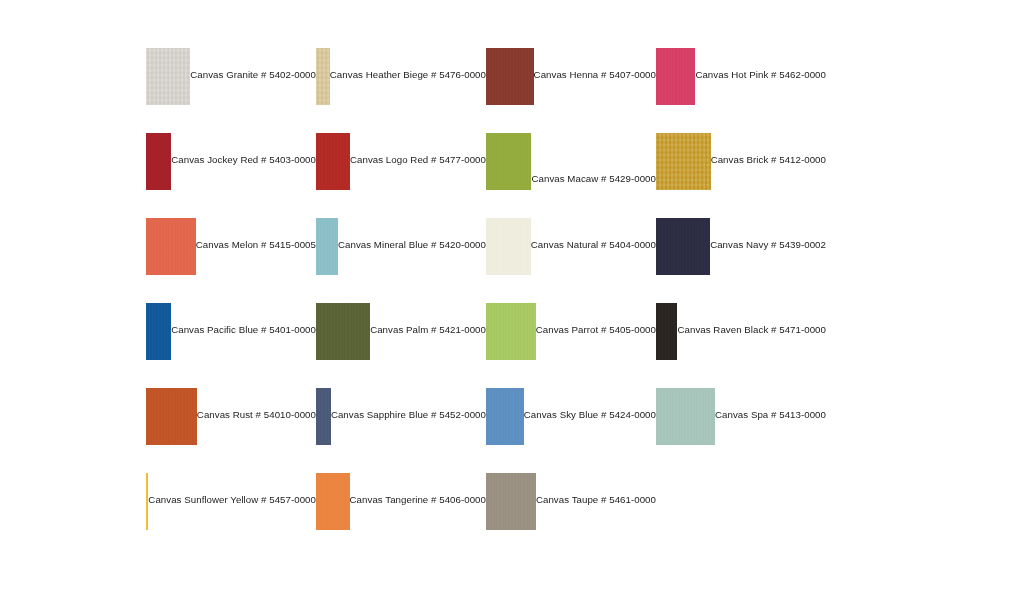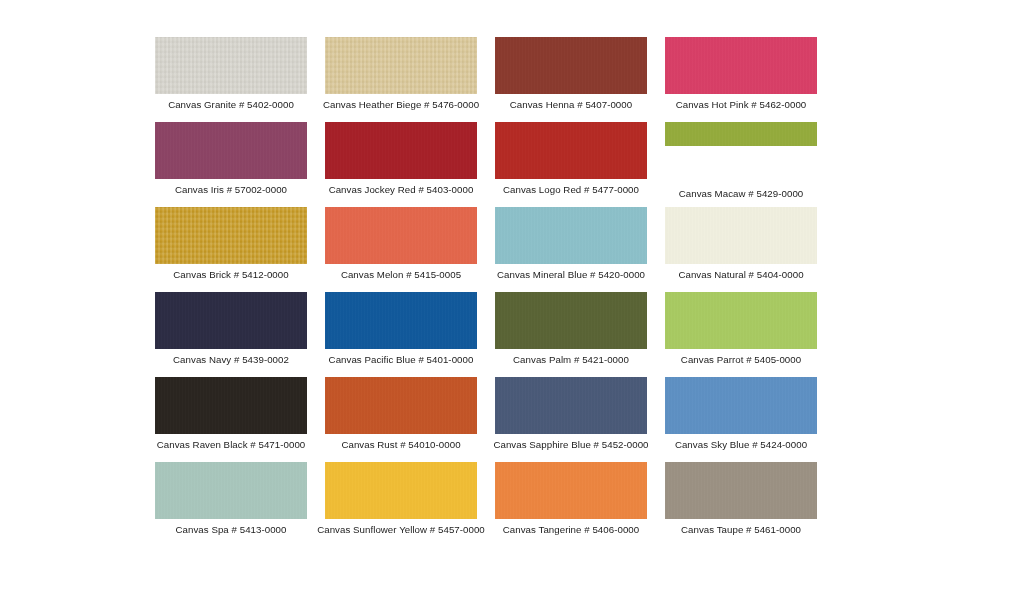--- a/index.html
+++ b/index.html
@@ -33,21 +33,21 @@
     grid-auto-rows: 85px;
     column-gap: 0px;
     row-gap: 0px;
   }
 
   .swatch-cell {
     position: relative;
     width: 170px;
     height: 85px;
     display: flex;
-    flex-direction: column;
+    flex-direction: row;
     align-items: center;
     justify-content: flex-start;
   }
 
   .swatch-chip {
     position: relative;
     width: 152px;
     height: 57px;
     margin-top: 7px;
     background-color: #cccccc;
@@ -116,24 +116,20 @@
       </div>
       <div class="swatch-cell">
         <div class="swatch-chip" style="background-color: rgb(138, 58, 46);"></div>
         <div class="swatch-label" style="color: rgb(28, 28, 28);">Canvas Henna # 5407-0000</div>
       </div>
       <div class="swatch-cell">
         <div class="swatch-chip" style="background-color: rgb(216, 63, 103);"></div>
         <div class="swatch-label" style="color: rgb(28, 28, 28);">Canvas Hot Pink # 5462-0000</div>
       </div>
       <div class="swatch-cell">
-        <div class="swatch-chip" style="background-color: rgb(140, 68, 101);"></div>
-        <div class="swatch-label" style="color: rgb(28, 28, 28);">Canvas Iris # 57002-0000</div>
-      </div>
-      <div class="swatch-cell">
         <div class="swatch-chip" style="background-color: rgb(166, 32, 40);"></div>
         <div class="swatch-label" style="color: rgb(28, 28, 28);">Canvas Jockey Red # 5403-0000</div>
       </div>
       <div class="swatch-cell">
         <div class="swatch-chip" style="background-color: rgb(180, 42, 36);"></div>
         <div class="swatch-label" style="color: rgb(28, 28, 28);">Canvas Logo Red # 5477-0000</div>
       </div>
       <div class="swatch-cell">
         <div class="swatch-chip" style="background-color: rgb(148, 171, 60);"></div>
         <div class="swatch-label" style="color: rgb(28, 28, 28); margin-top: 42px;">Canvas Macaw # 5429-0000</div>

